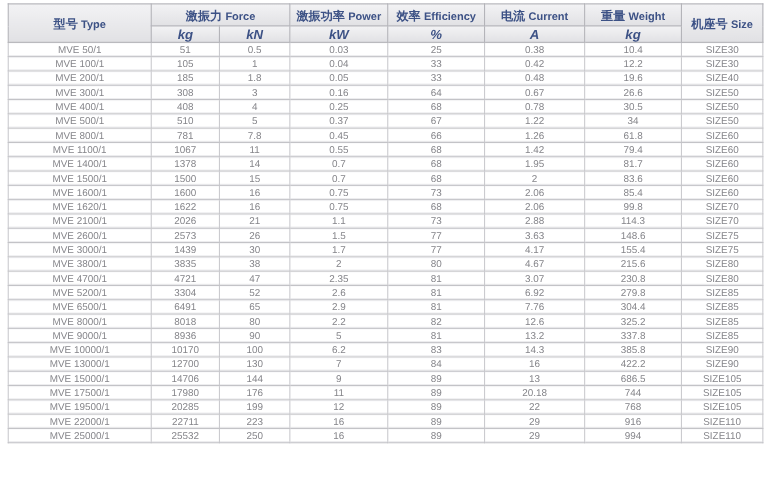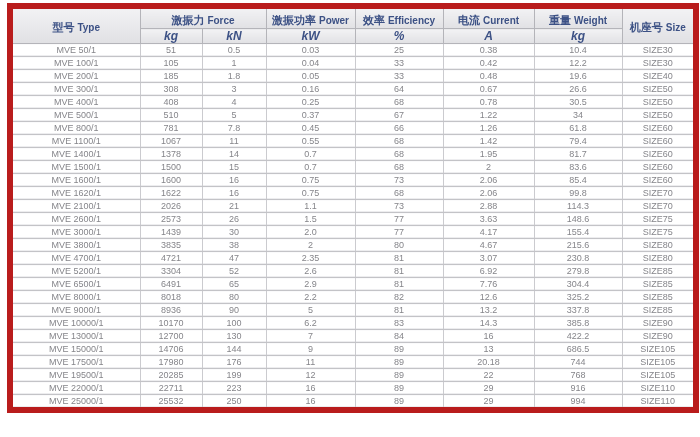--- a/index.html
+++ b/index.html
@@ -19,21 +19,21 @@
     font-size: 21px;
     font-weight: bold;
     letter-spacing: -0.5px;
     margin: 2px 0 7px 0;
     line-height: 24px;
   }
   table.spec {
     width: 686px;
     border-collapse: collapse;
     table-layout: fixed;
-    border: 6px solid #b91c1c;
+    border: 1px solid #b91c1c;
     background: #ffffff;
     padding-left: 34px;
   }
   table.spec th {
     background: linear-gradient(#f2f2f4, #e1e1e4);
     border: 1px solid #b4b4b9;
     color: #3C5185;
     text-align: center;
     padding: 0;
     vertical-align: middle;
@@ -246,21 +246,21 @@
           <td>1.5</td>
           <td>77</td>
           <td>3.63</td>
           <td>148.6</td>
           <td>SIZE75</td>
         </tr>
         <tr>
           <td>MVE 3000/1</td>
           <td>1439</td>
           <td>30</td>
-          <td>2.0</td>
+          <td>1.7</td>
           <td>77</td>
           <td>4.17</td>
           <td>155.4</td>
           <td>SIZE75</td>
         </tr>
         <tr>
           <td>MVE 3800/1</td>
           <td>3835</td>
           <td>38</td>
           <td>2</td>

